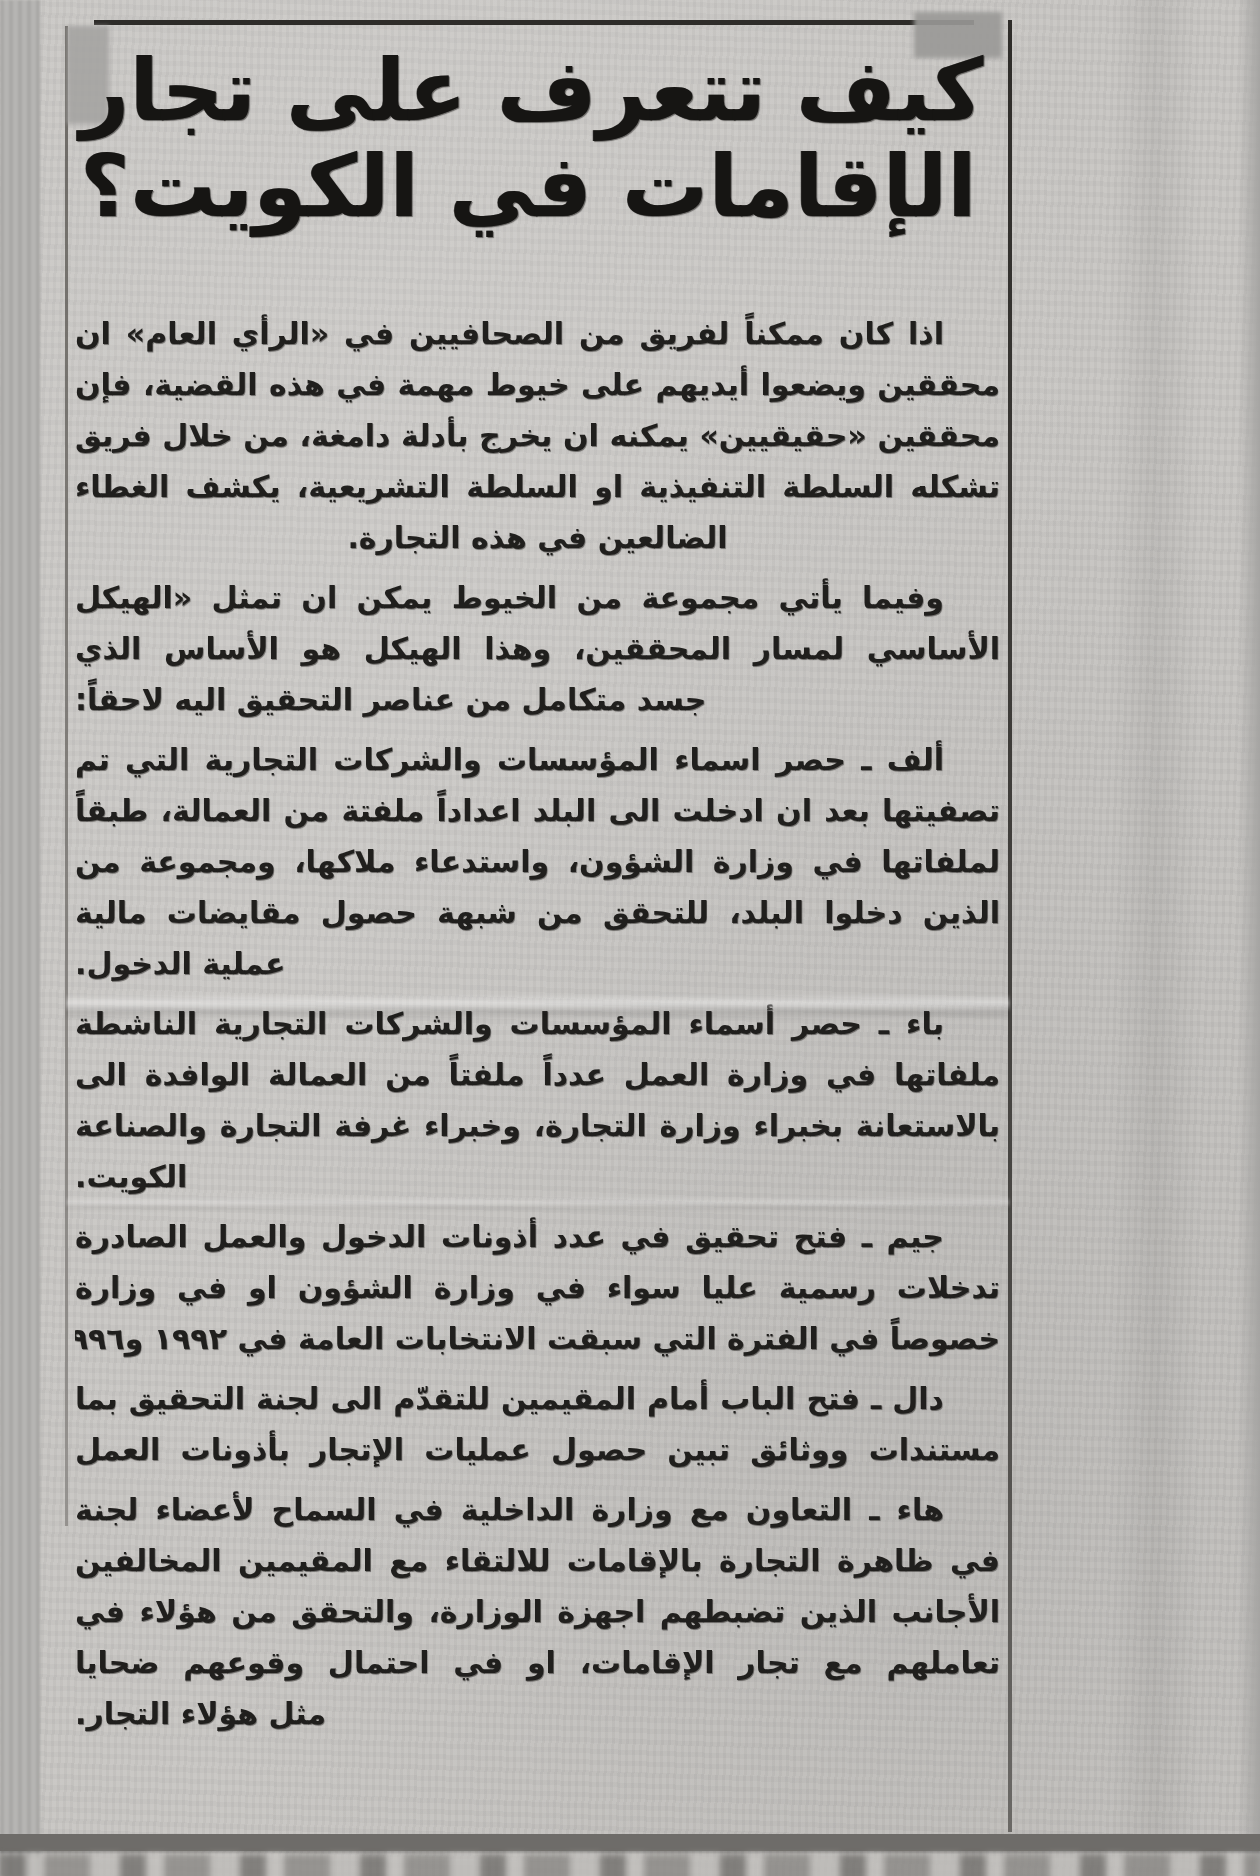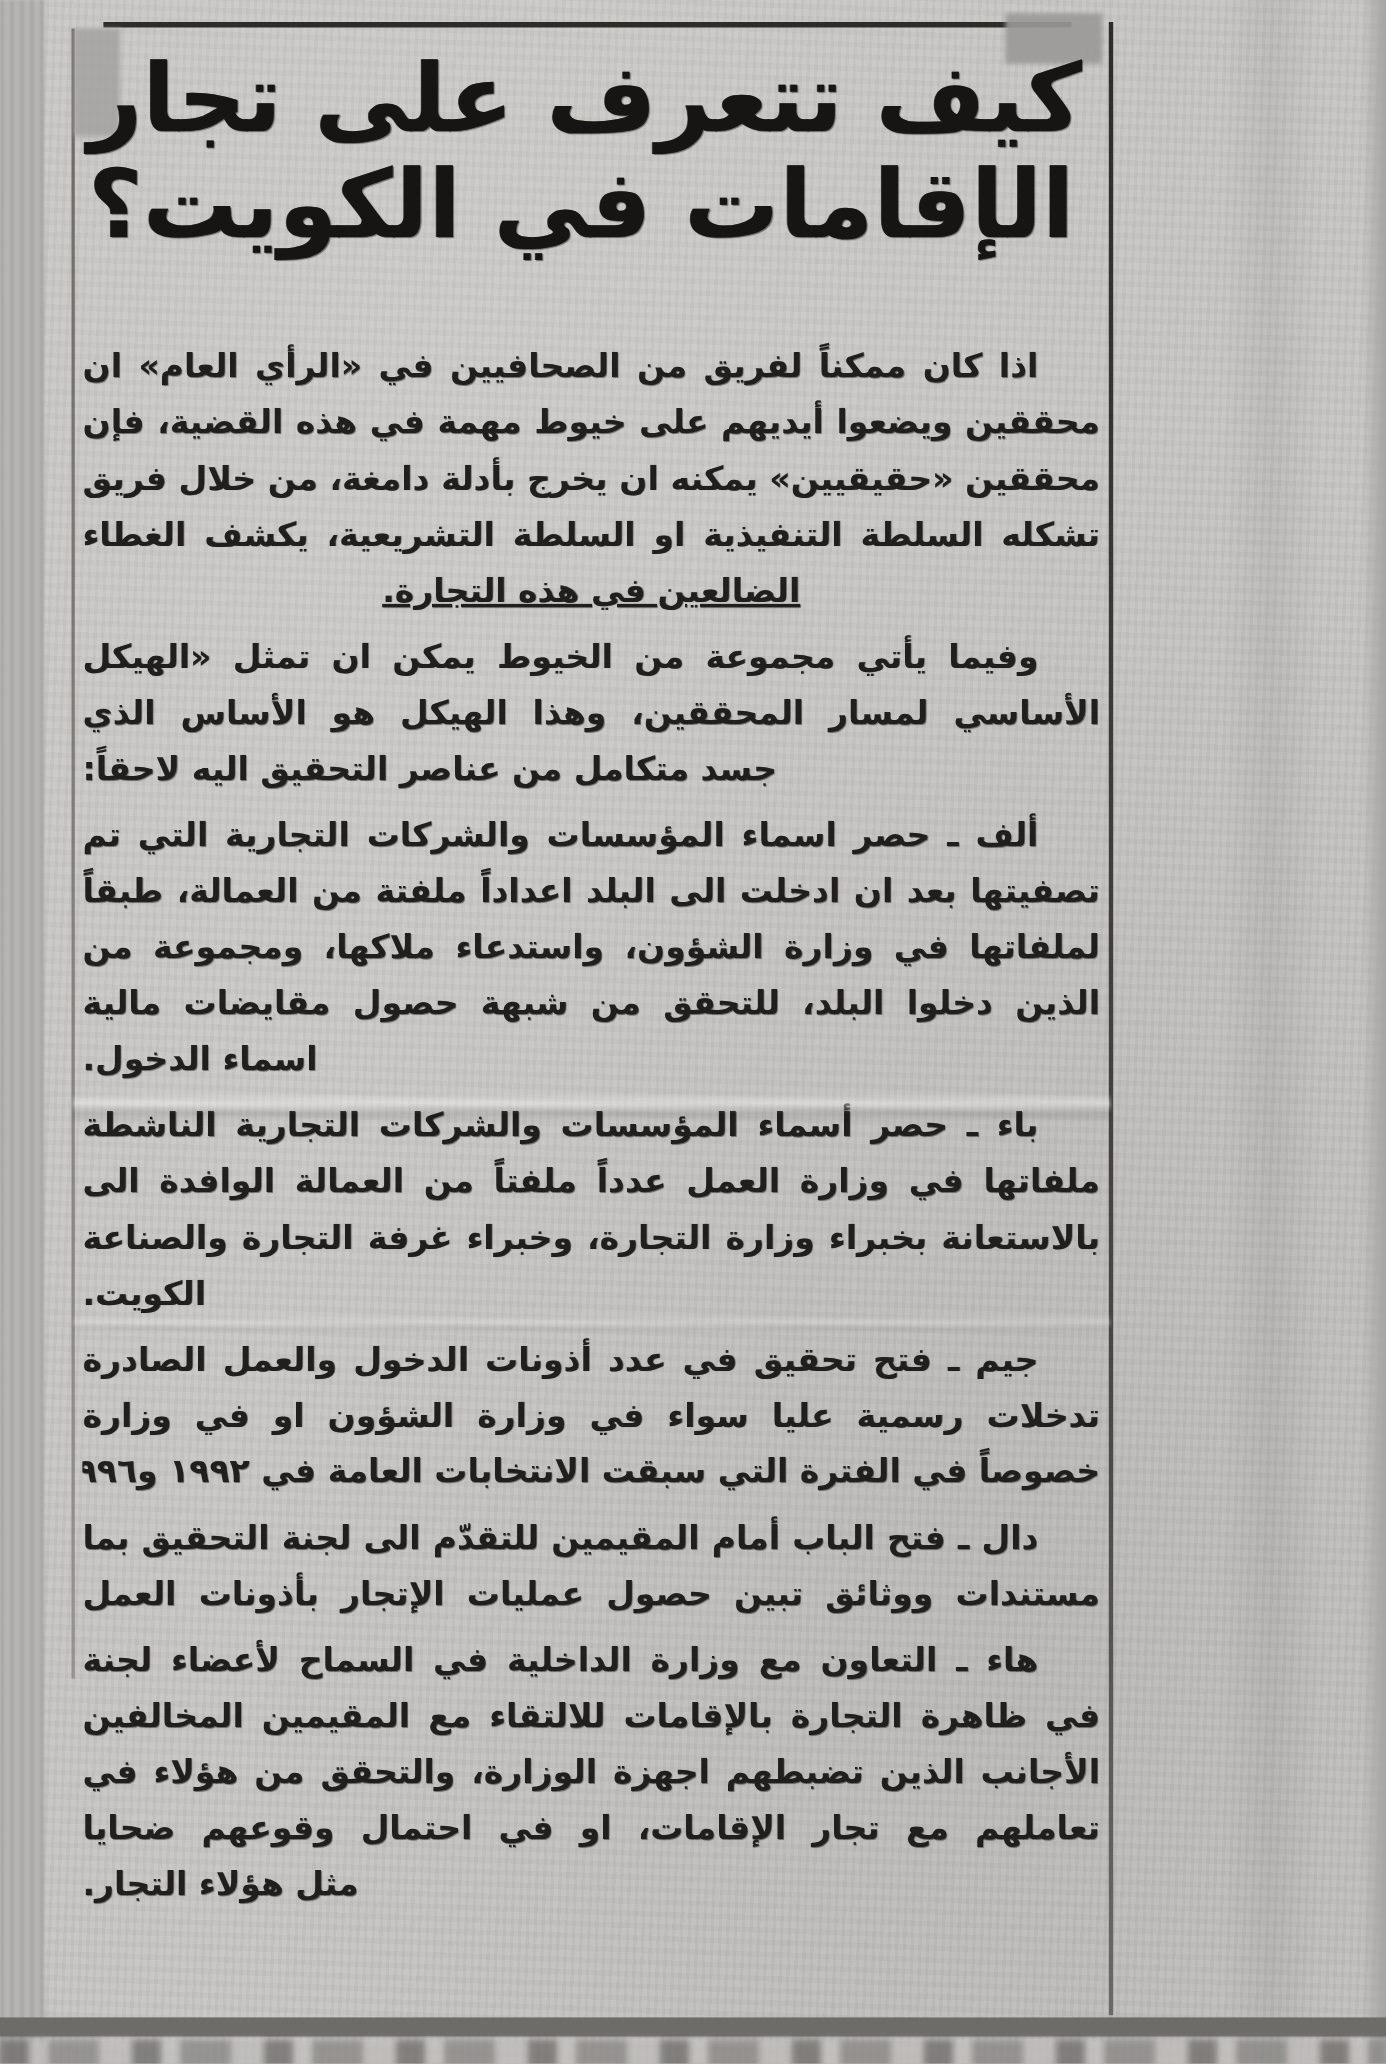--- a/index.html
+++ b/index.html
@@ -94,21 +94,21 @@
     height:51px;
     overflow:hidden;
     text-align:justify;
     text-align-last:justify;
     text-shadow:.7px .7px .7px rgba(25,23,21,.5);
     white-space:nowrap;
   }
   .ln.j{white-space:normal;}
   .ln.left{text-align-last:left;text-align:right;}
   .ln.right{text-align-last:right;text-align:right;}
-  .ln.center{text-align-last:center;text-align:center;text-decoration:underline;}
+  .ln.center{text-align-last:center;text-align:center;}
   .ln.ind{padding-right:56px;}
   .ln.gap{margin-top:9px;}
   
   .bottom-rule{
     position:absolute;left:-66px;top:1818px;width:1260px;height:17px;
     background:#6e6c69;
     box-shadow:0 2px 2px rgba(0,0,0,.25);
     filter:blur(.5px);
   }
   .next-strip{
@@ -146,21 +146,21 @@
         <div class="ln j">محققين «حقيقيين» يمكنه ان يخرج بأدلة دامغة، من خلال فريق للتحقيق</div>
         <div class="ln j">تشكله السلطة التنفيذية او السلطة التشريعية، يكشف الغطاء عن، ويدين،</div>
         <div class="ln center">الضالعين في هذه التجارة.</div>
         <div class="ln j ind gap">وفيما يأتي مجموعة من الخيوط يمكن ان تمثل «الهيكل العظمي»</div>
         <div class="ln j">الأساسي لمسار المحققين، وهذا الهيكل هو الأساس الذي يمكن إضافة</div>
         <div class="ln left">جسد متكامل من عناصر التحقيق اليه لاحقاً:</div>
         <div class="ln j ind gap">ألف ـ حصر اسماء المؤسسات والشركات التجارية التي تم</div>
         <div class="ln j">تصفيتها بعد ان ادخلت الى البلد اعداداً ملفتة من العمالة، طبقاً</div>
         <div class="ln j">لملفاتها في وزارة الشؤون، واستدعاء ملاكها، ومجموعة من العمالة</div>
         <div class="ln j">الذين دخلوا البلد، للتحقق من شبهة حصول مقايضات مالية مقابل</div>
-        <div class="ln left">اسماء الدخول.</div>
+        <div class="ln left">عملية الدخول.</div>
         <div class="ln j ind gap">باء ـ حصر أسماء المؤسسات والشركات التجارية الناشطة التي تحوي</div>
         <div class="ln j">ملفاتها في وزارة العمل عدداً ملفتاً من العمالة الوافدة الى الكويت،</div>
         <div class="ln j">بالاستعانة بخبراء وزارة التجارة، وخبراء غرفة التجارة والصناعة .</div>
         <div class="ln left">الكويت.</div>
         <div class="ln j ind gap">جيم ـ فتح تحقيق في عدد أذونات الدخول والعمل الصادرة نتيجة</div>
         <div class="ln j">تدخلات رسمية عليا سواء في وزارة الشؤون او في وزارة الداخلية،</div>
         <div class="ln left">خصوصاً في الفترة التي سبقت الانتخابات العامة في ١٩٩٢ و١٩٩٦.</div>
         <div class="ln j ind gap">دال ـ فتح الباب أمام المقيمين للتقدّم الى لجنة التحقيق بما لديهم من</div>
         <div class="ln j">مستندات ووثائق تبين حصول عمليات الإتجار بأذونات العمل والإقامة</div>
         <div class="ln j ind gap">هاء ـ التعاون مع وزارة الداخلية في السماح لأعضاء لجنة التحقيق</div>

